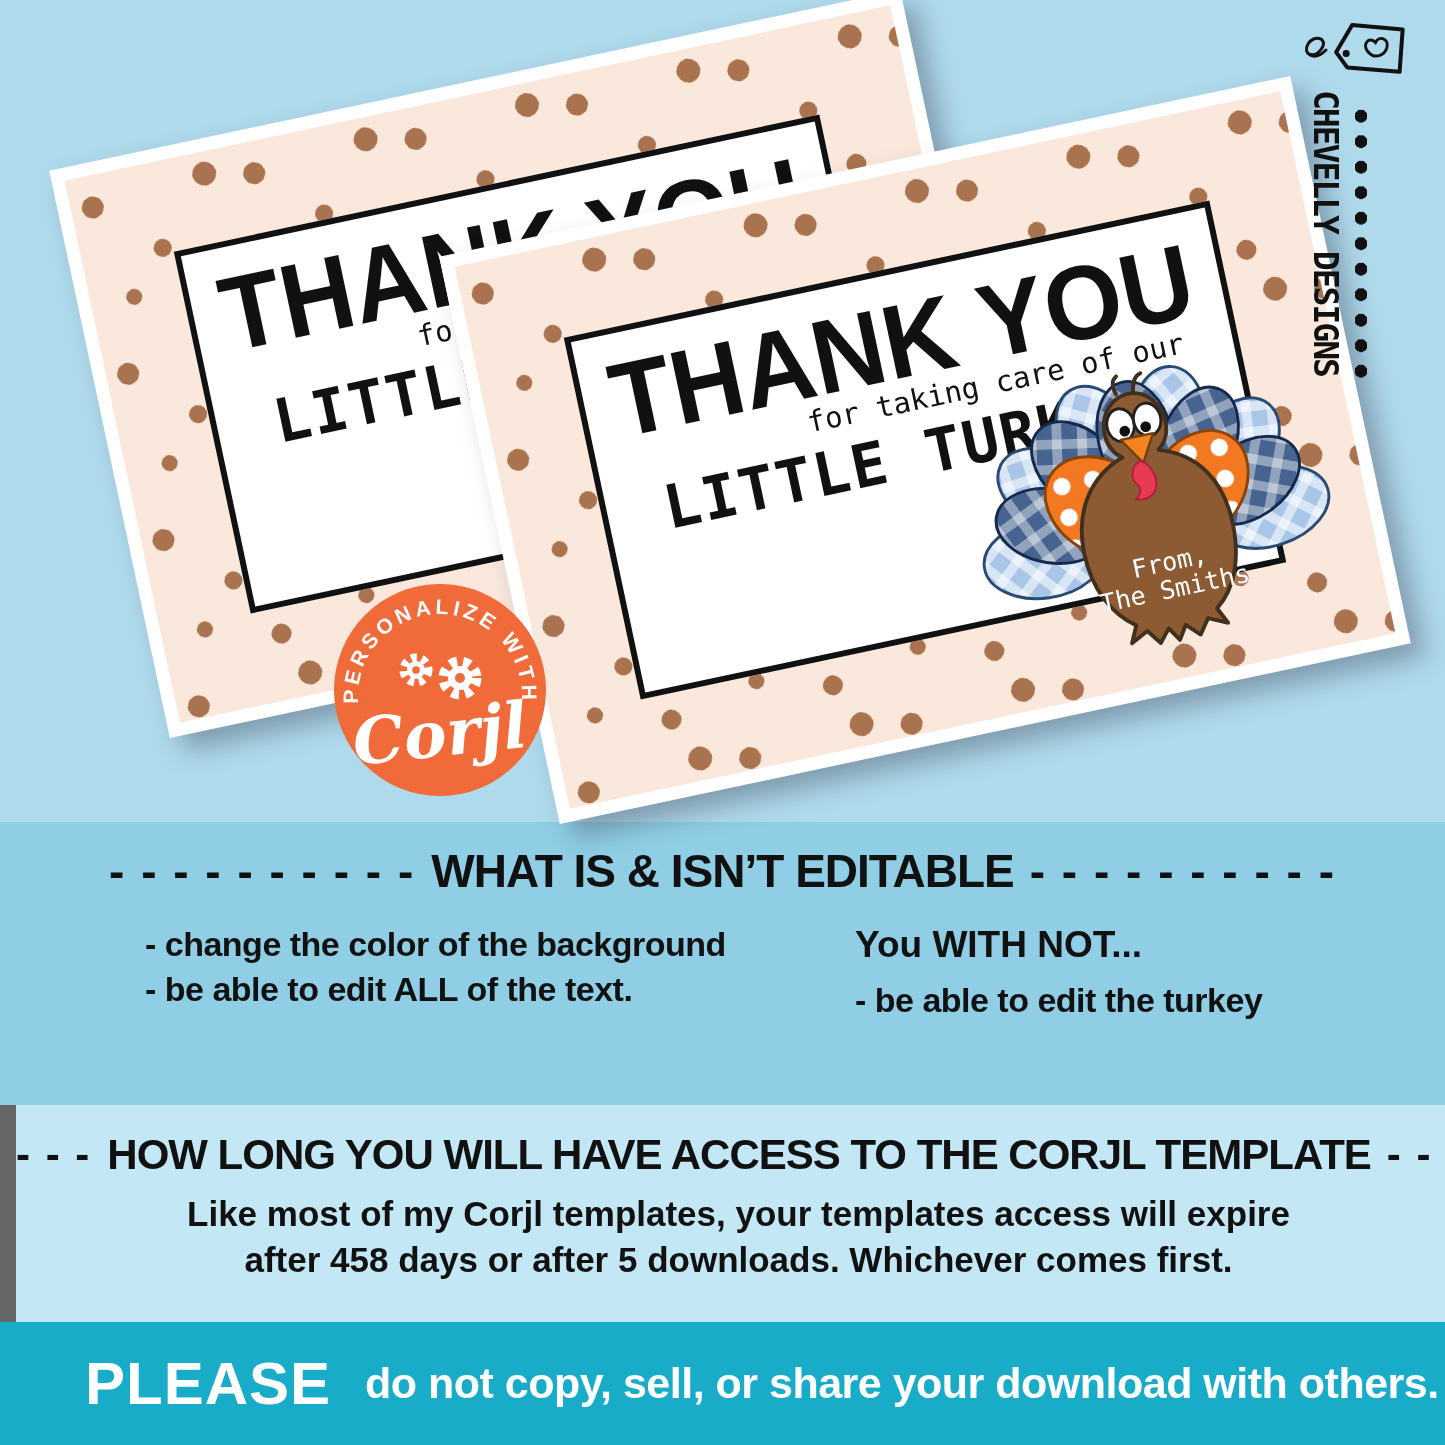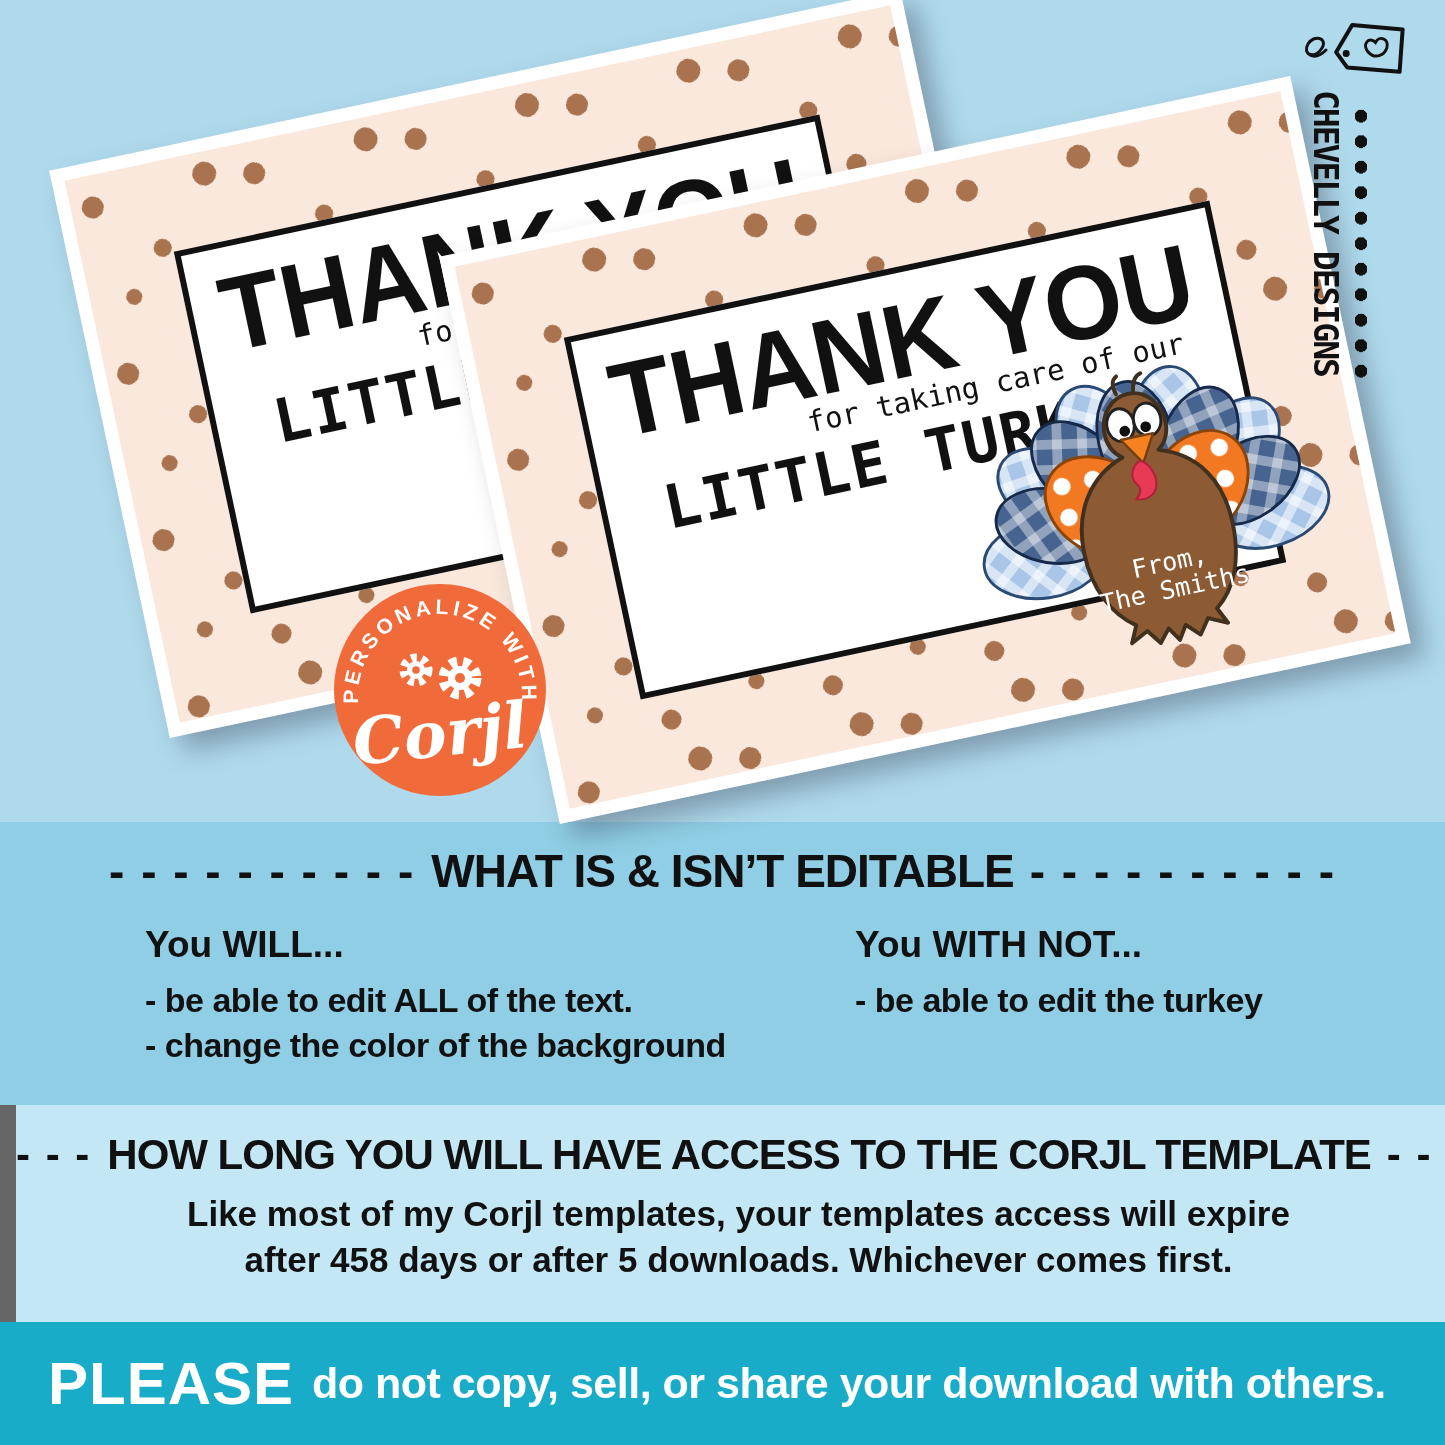--- a/index.html
+++ b/index.html
@@ -3,21 +3,21 @@
 <meta charset="utf-8">
 <style>
   html,body{margin:0;padding:0;background:#666;}
   .page{position:relative;width:1445px;height:1445px;overflow:hidden;
         font-family:"Liberation Sans",sans-serif;color:#111;}
   
   .hero{position:absolute;left:0;top:0;width:1445px;height:822px;background:#AFDAEC;}
   .editable{position:absolute;left:0;top:822px;width:1445px;height:283px;background:#8FCEE5;z-index:1;}
   .access{position:absolute;left:16px;top:1105px;width:1445px;height:217px;background:#C3E7F5;z-index:1;}
   .footer{position:absolute;left:0;top:1322px;width:1445px;height:123px;background:#19ACC9;z-index:1;
-          display:flex;align-items:center;padding-left:48px;box-sizing:border-box;color:#fff;}
+          display:flex;align-items:center;padding-left:85px;box-sizing:border-box;color:#fff;gap:16px;}
   
   .card{position:absolute;width:870px;height:580px;background:#fff;padding:13px;box-sizing:border-box;
         box-shadow:12px 16px 26px rgba(40,40,60,.35);}
   .card-back{left:100px;top:74px;transform:rotate(-12deg);z-index:2;}
   .card-front{left:490px;top:160px;transform:rotate(-12deg);z-index:3;}
   .card-dots{position:absolute;left:13px;top:13px;right:13px;bottom:13px;background-color:#FAE8DC;
         background-image:
           radial-gradient(circle 11px at 22px 32px,#A9734F 97%,transparent 100%),
           radial-gradient(circle 9px  at 82px 86px,#A9734F 97%,transparent 100%),
           radial-gradient(circle 12px at 138px 22px,#A9734F 97%,transparent 100%),
@@ -276,23 +276,22 @@
     <div class="brand-text">CHEVELLY DESIGNS</div>
     <div class="brand-dots"></div>
   </div>
 
   <div class="editable">
     <div class="ed-heading">
       <span class="dash">- - - - - - - - - -</span><span class="ed-title-text">WHAT IS &amp; ISN’T EDITABLE</span><span class="dash">- - - - - - - - - -</span>
     </div>
     <div class="columns">
       <div class="col-left">
-        <div class="col-title">You WILL...</div>
+        <div class="col-item">- change the color of the background</div>
         <div class="col-item">- be able to edit ALL of the text.</div>
-        <div class="col-item">- change the color of the background</div>
       </div>
       <div class="col-right">
         <div class="col-title">You WITH NOT...</div>
         <div class="col-item">- be able to edit the turkey</div>
       </div>
     </div>
   </div>
 
   <div class="access">
     <div class="ac-heading">

